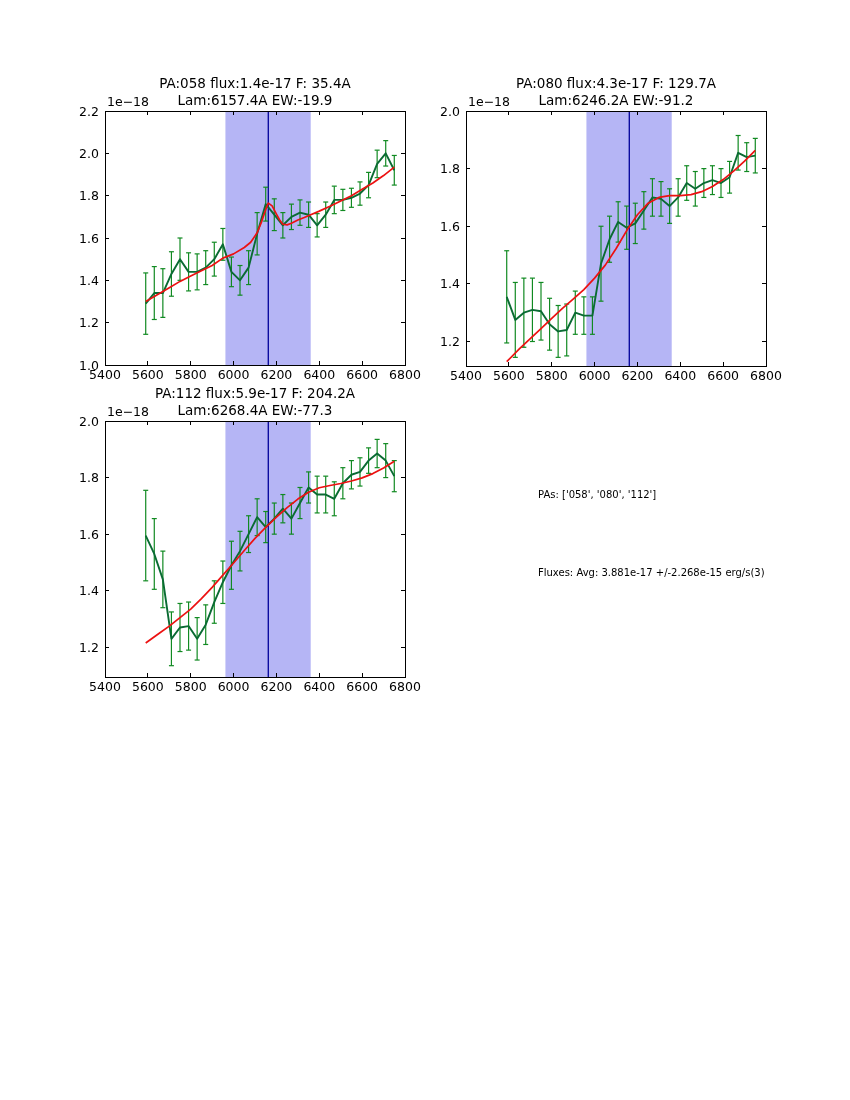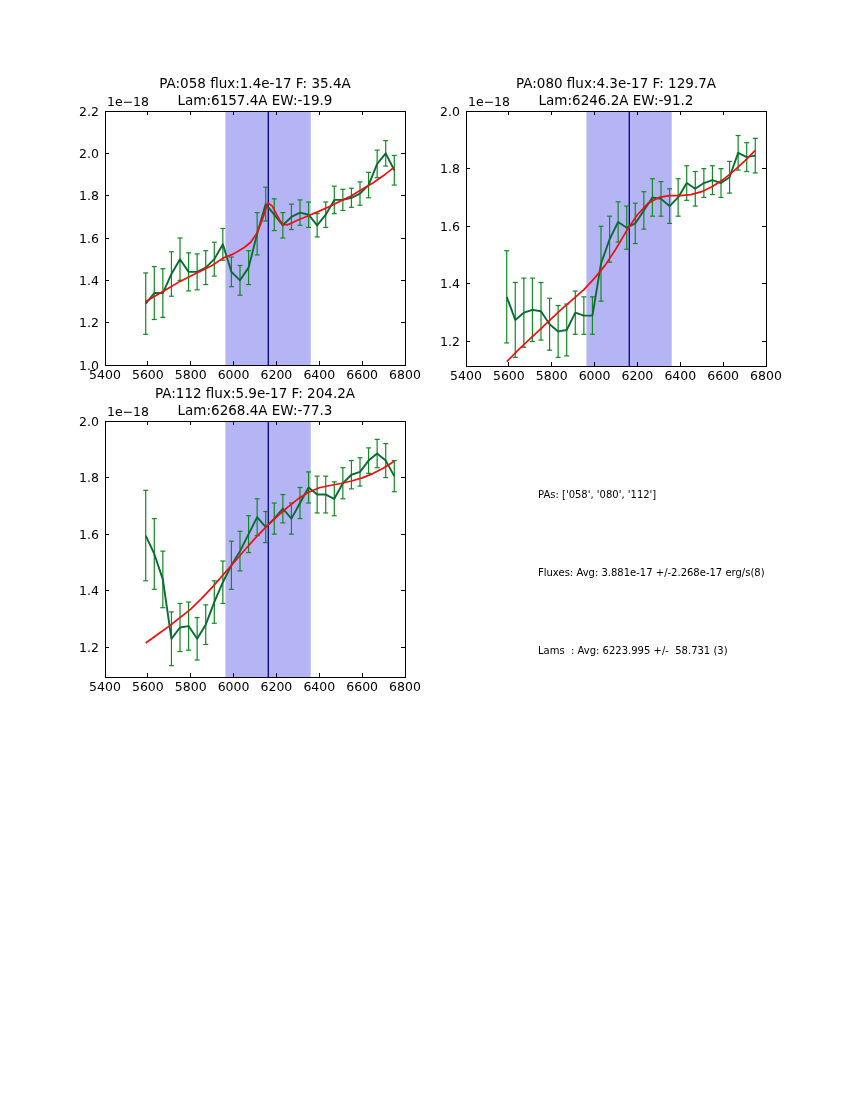--- a/index.html
+++ b/index.html
@@ -464,16 +464,15 @@
         <line x1="355" y1="58" x2="351" y2="58" stroke="#000000" shape-rendering="crispEdges"></line>
         <text x="49" y="62.5" text-anchor="end" font-size="12.5px">2.0</text>
         <text x="57" y="53" text-anchor="start" font-size="12.5px">1e−18</text>
         <text x="205" y="35" text-anchor="middle" font-size="13.5px">PA:112 flux:5.9e-17 F: 204.2A</text>
         <text x="205" y="52" text-anchor="middle" font-size="13.5px">Lam:6268.4A EW:-77.3</text>
       </svg>
     </div>
 
   <div id="summary">
     <div>PAs: ['058', '080', '112']</div>
-    <div>Fluxes: Avg: 3.881e-17 +/-2.268e-17 erg/s(8)</div>
-    <div>Lams  : Avg: 6223.995 +/-  58.731 (3)</div>
+    <div>Fluxes: Avg: 3.881e-17 +/-2.268e-15 erg/s(3)</div>
   </div>
 </div>
 
 </body></html>

